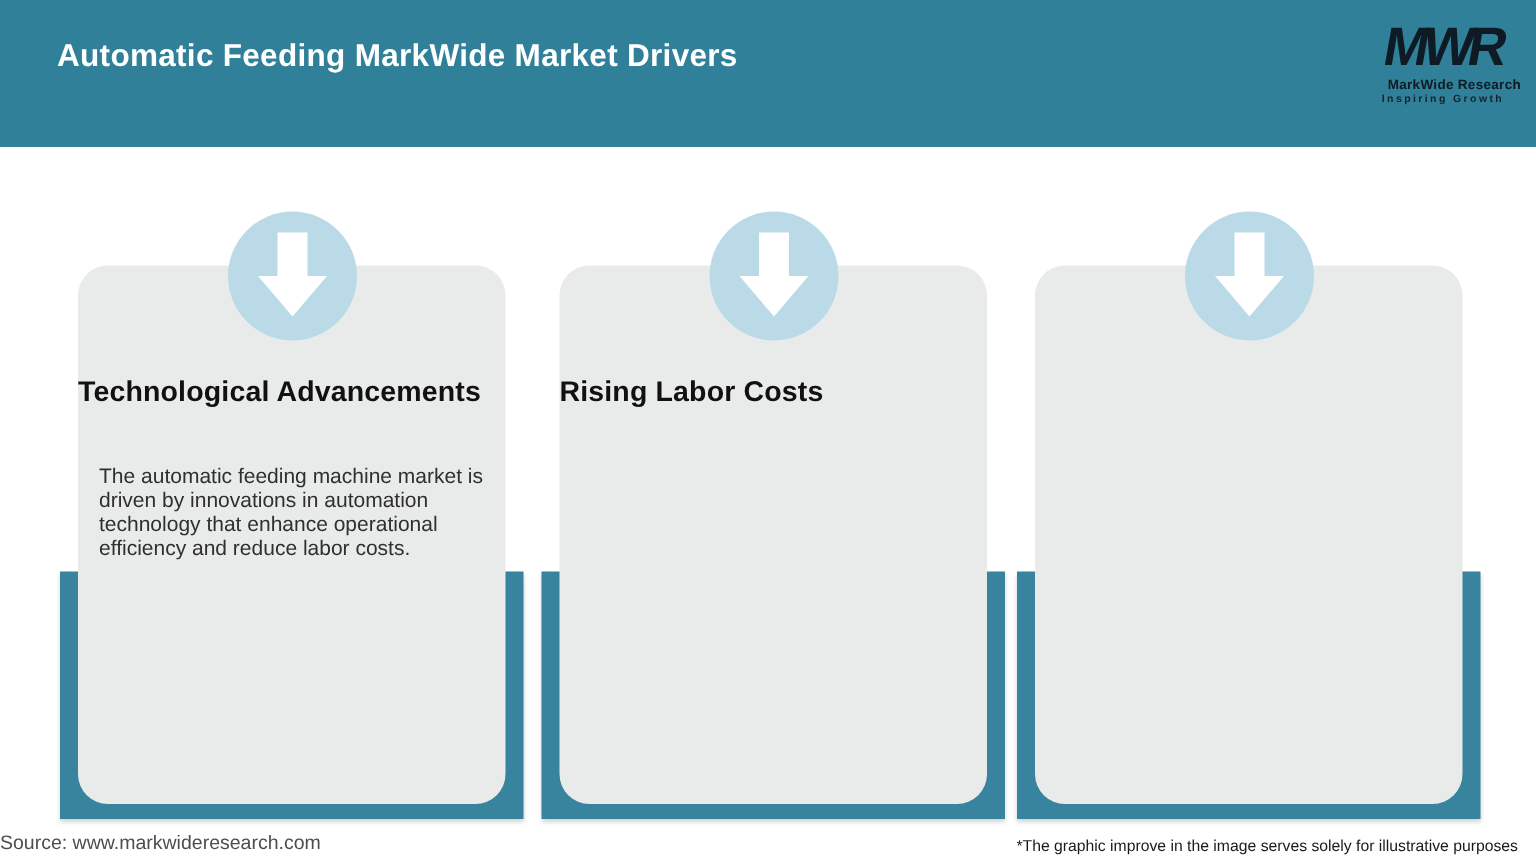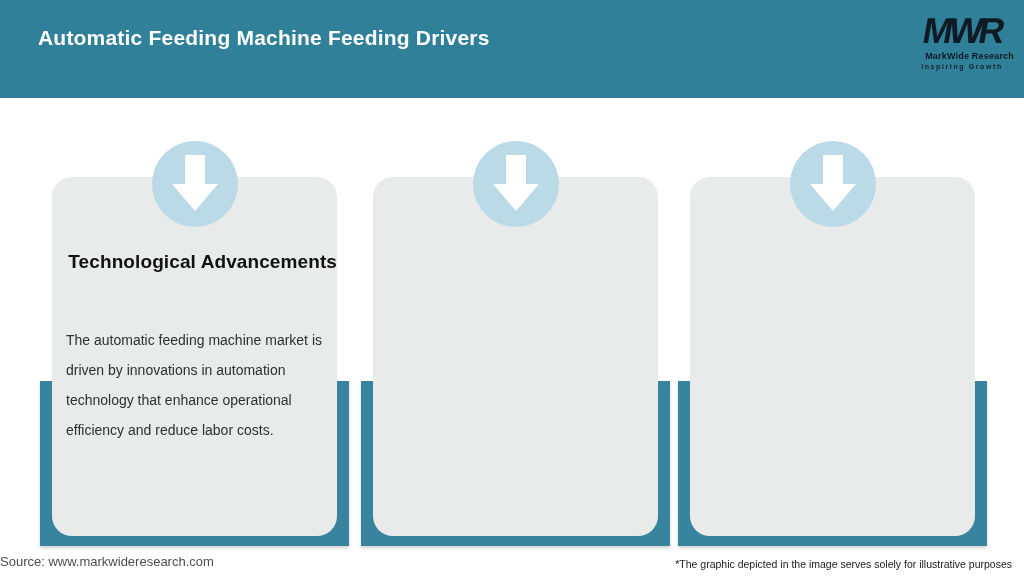--- a/index.html
+++ b/index.html
@@ -21,34 +21,34 @@
   .logo-name{font-size:9px;font-weight:bold;letter-spacing:.2px;display:block;margin-top:1px;text-align:right;}
   .logo-tagline{font-size:7px;font-weight:bold;letter-spacing:1.6px;display:block;margin-top:2px;color:#16212b;}
 
   
   .group{position:absolute;top:0;width:309px;height:576px;}
   .g1{left:40px;} .g2{left:361px;} .g3{left:678px;}
   .frame{position:absolute;left:0;top:381px;width:309px;height:165px;background:var(--teal-frame);box-shadow:0 2px 3px rgba(0,0,0,.18);}
   .card{position:absolute;left:12px;top:177px;width:285px;height:359px;background:var(--card-bg);border-radius:20px;}
   .circle{position:absolute;left:calc(50% - 43px);top:141px;width:86px;height:86px;border-radius:50%;background:var(--circle);}
   .circle svg{position:absolute;left:0;top:0;width:86px;height:86px;}
-  .card-title{margin-top:74px;text-align:right;font-size:19px;font-weight:bold;color:#111111;letter-spacing:.1px;}
-  .card-desc{position:absolute;left:14px;right:15px;top:148px;font-size:14px;line-height:30px;color:#2f2f2f;text-align:left;}
+  .card-title{margin-top:74px;text-align:left;font-size:19px;font-weight:bold;color:#111111;letter-spacing:.1px;}
+  .card-desc{position:absolute;left:14px;right:15px;top:132px;font-size:14px;line-height:16px;color:#2f2f2f;text-align:left;}
 
   
   .source{position:absolute;left:0;top:554px;width:1010px;text-align:left;font-size:13px;font-weight:normal;color:#4d4d4d;}
   .disclaimer{position:absolute;right:12px;top:558px;font-size:10.5px;color:#1a1a1a;}
 </style>
 </head>
 <body>
 
 <div class="page">
 
   <div class="header">
-    <div class="header-title">Automatic Feeding Machine Feeding Drivers</div>
+    <div class="header-title">Automatic Feeding MarkWide Market Drivers</div>
     <div class="logo">
       <span class="logo-acronym">MWR</span>
       <span class="logo-name">MarkWide Research</span>
       <span class="logo-tagline">Inspiring Growth</span>
     </div>
   </div>
 
   <div class="group g1">
     <div class="frame"></div>
     <div class="card">
@@ -58,35 +58,36 @@
     <div class="circle">
       <svg viewBox="0 0 86 86" xmlns="http://www.w3.org/2000/svg">
         <polygon points="33,14 53,14 53,43 66,43 43,70 20,43 33,43" fill="#ffffff"></polygon>
       </svg>
     </div>
   </div>
 
   <div class="group g2">
     <div class="frame"></div>
     <div class="card">
+      <div class="card-title">Rising Labor Costs</div>
     </div>
     <div class="circle">
       <svg viewBox="0 0 86 86" xmlns="http://www.w3.org/2000/svg">
         <polygon points="33,14 53,14 53,43 66,43 43,70 20,43 33,43" fill="#ffffff"></polygon>
       </svg>
     </div>
   </div>
 
   <div class="group g3">
     <div class="frame"></div>
     <div class="card">
     </div>
     <div class="circle">
       <svg viewBox="0 0 86 86" xmlns="http://www.w3.org/2000/svg">
         <polygon points="33,14 53,14 53,43 66,43 43,70 20,43 33,43" fill="#ffffff"></polygon>
       </svg>
     </div>
   </div>
 
   <div class="source">Source: www.markwideresearch.com</div>
-  <div class="disclaimer">*The graphic depicted in the image serves solely for illustrative purposes</div>
+  <div class="disclaimer">*The graphic improve in the image serves solely for illustrative purposes</div>
 
 </div>
 
 </body></html>

